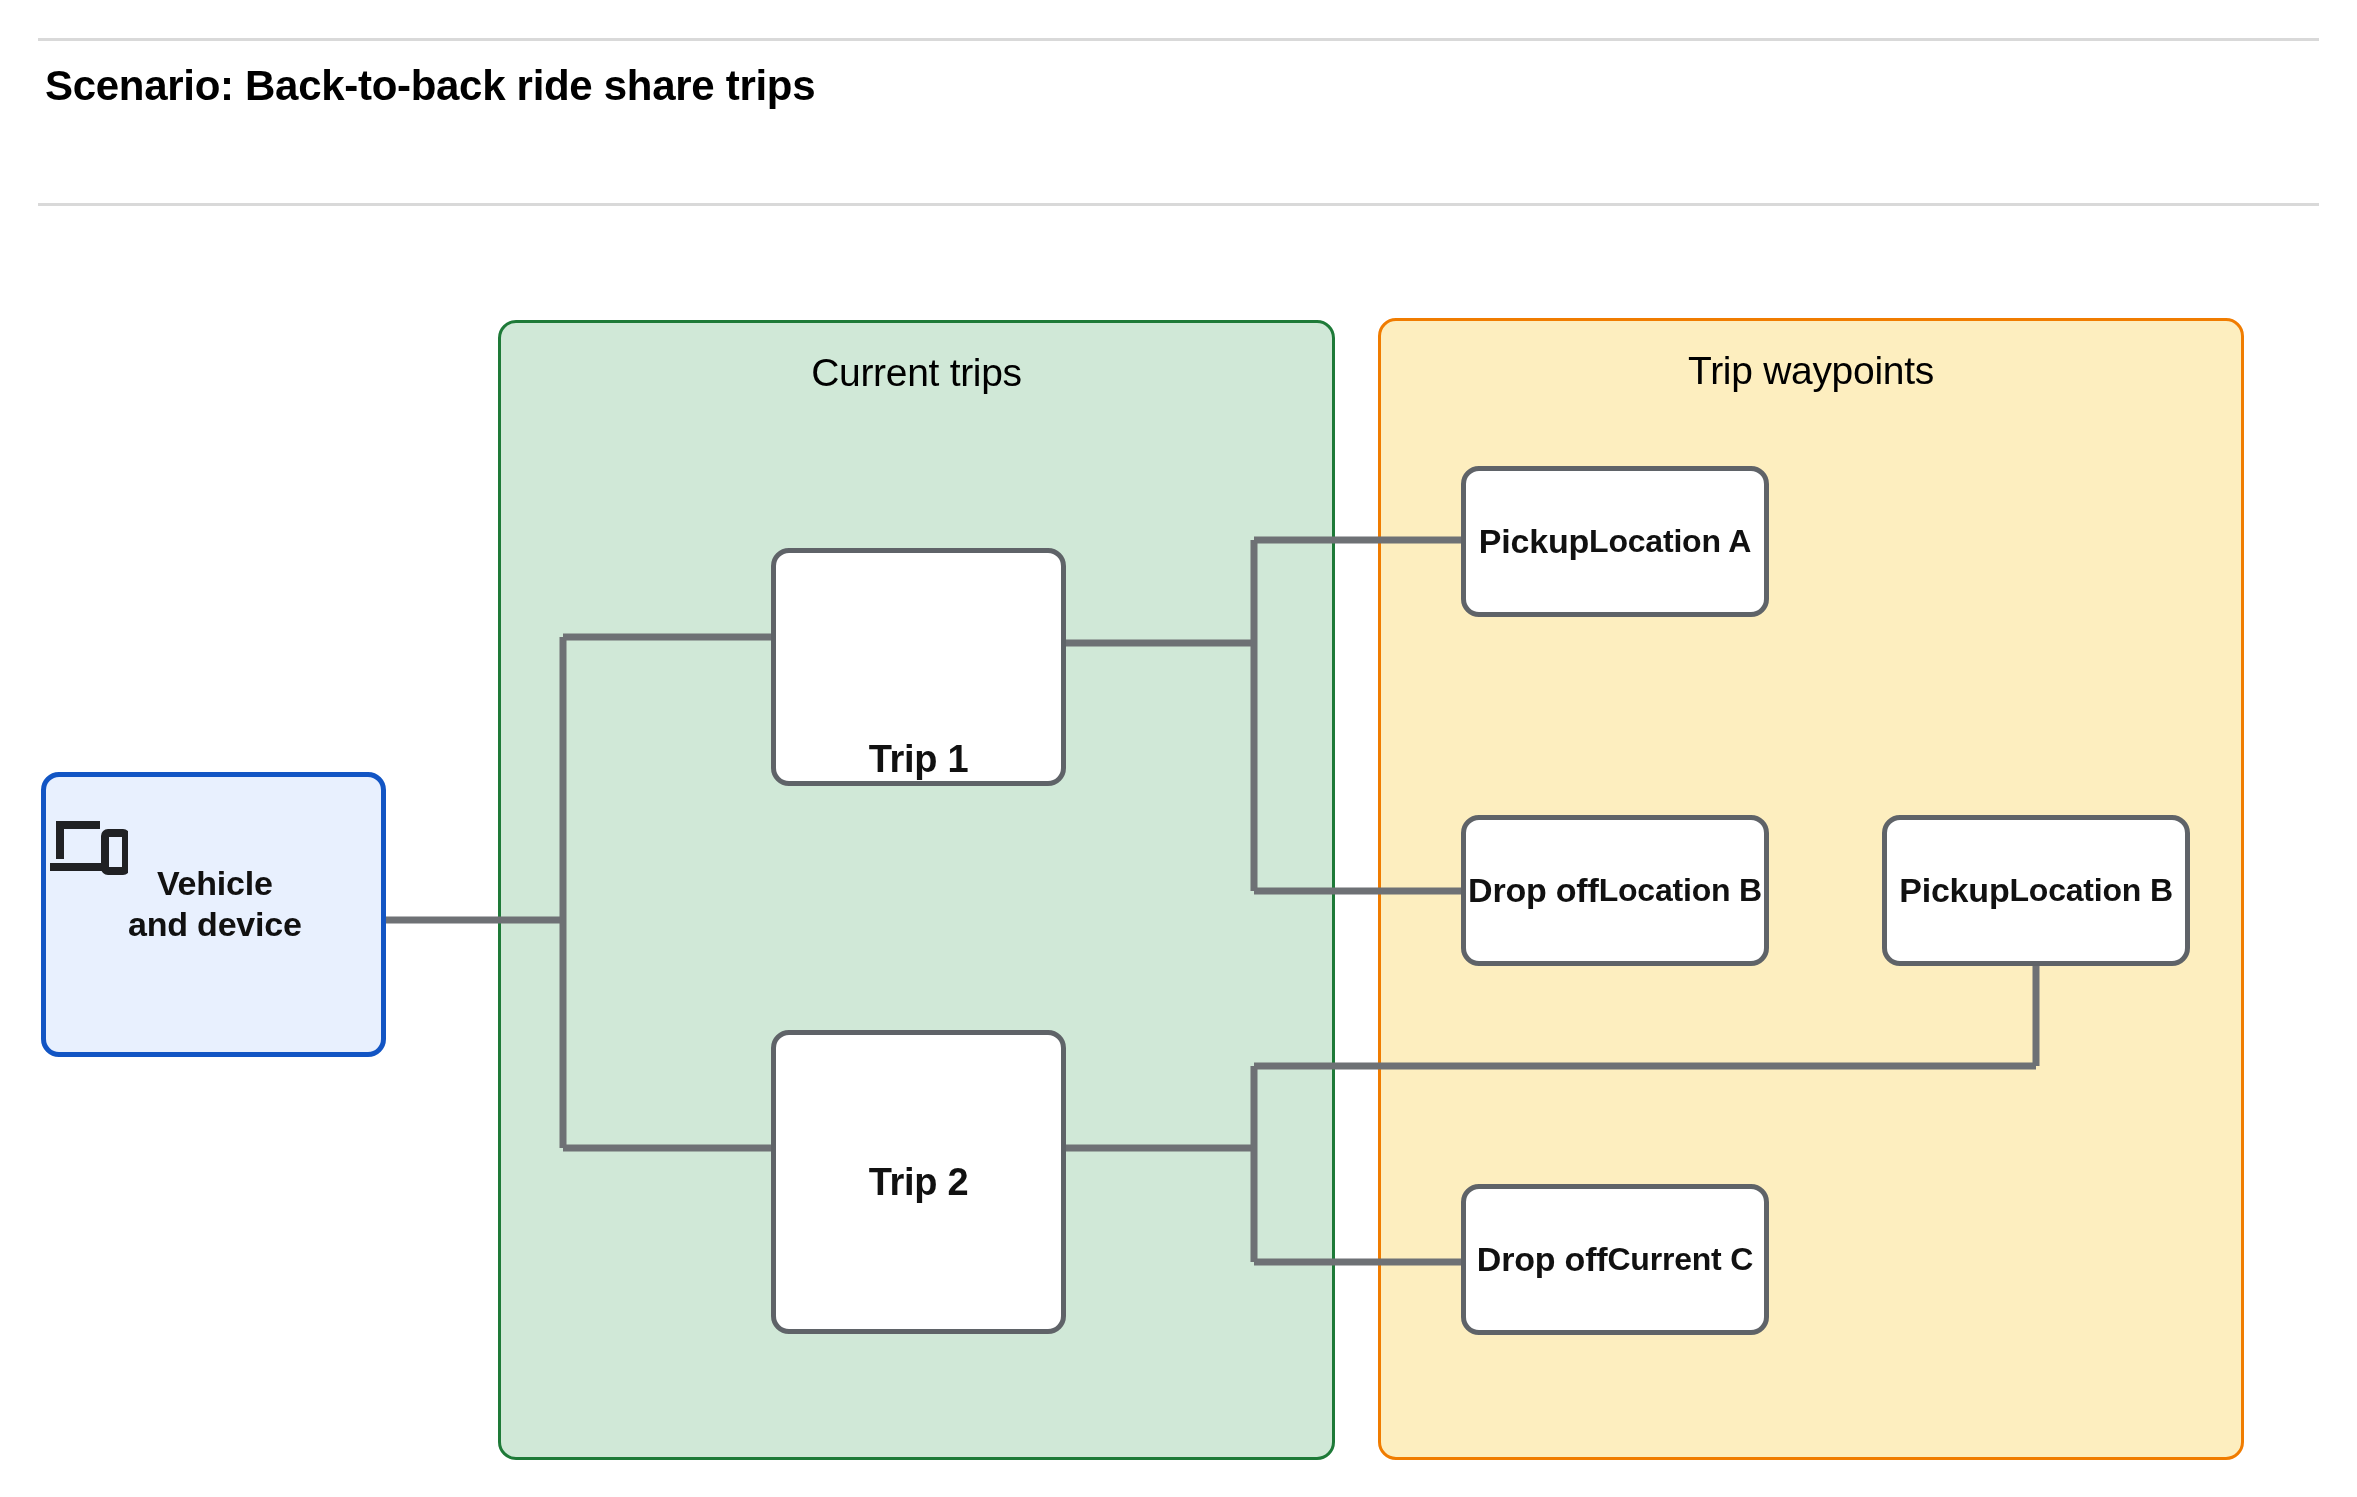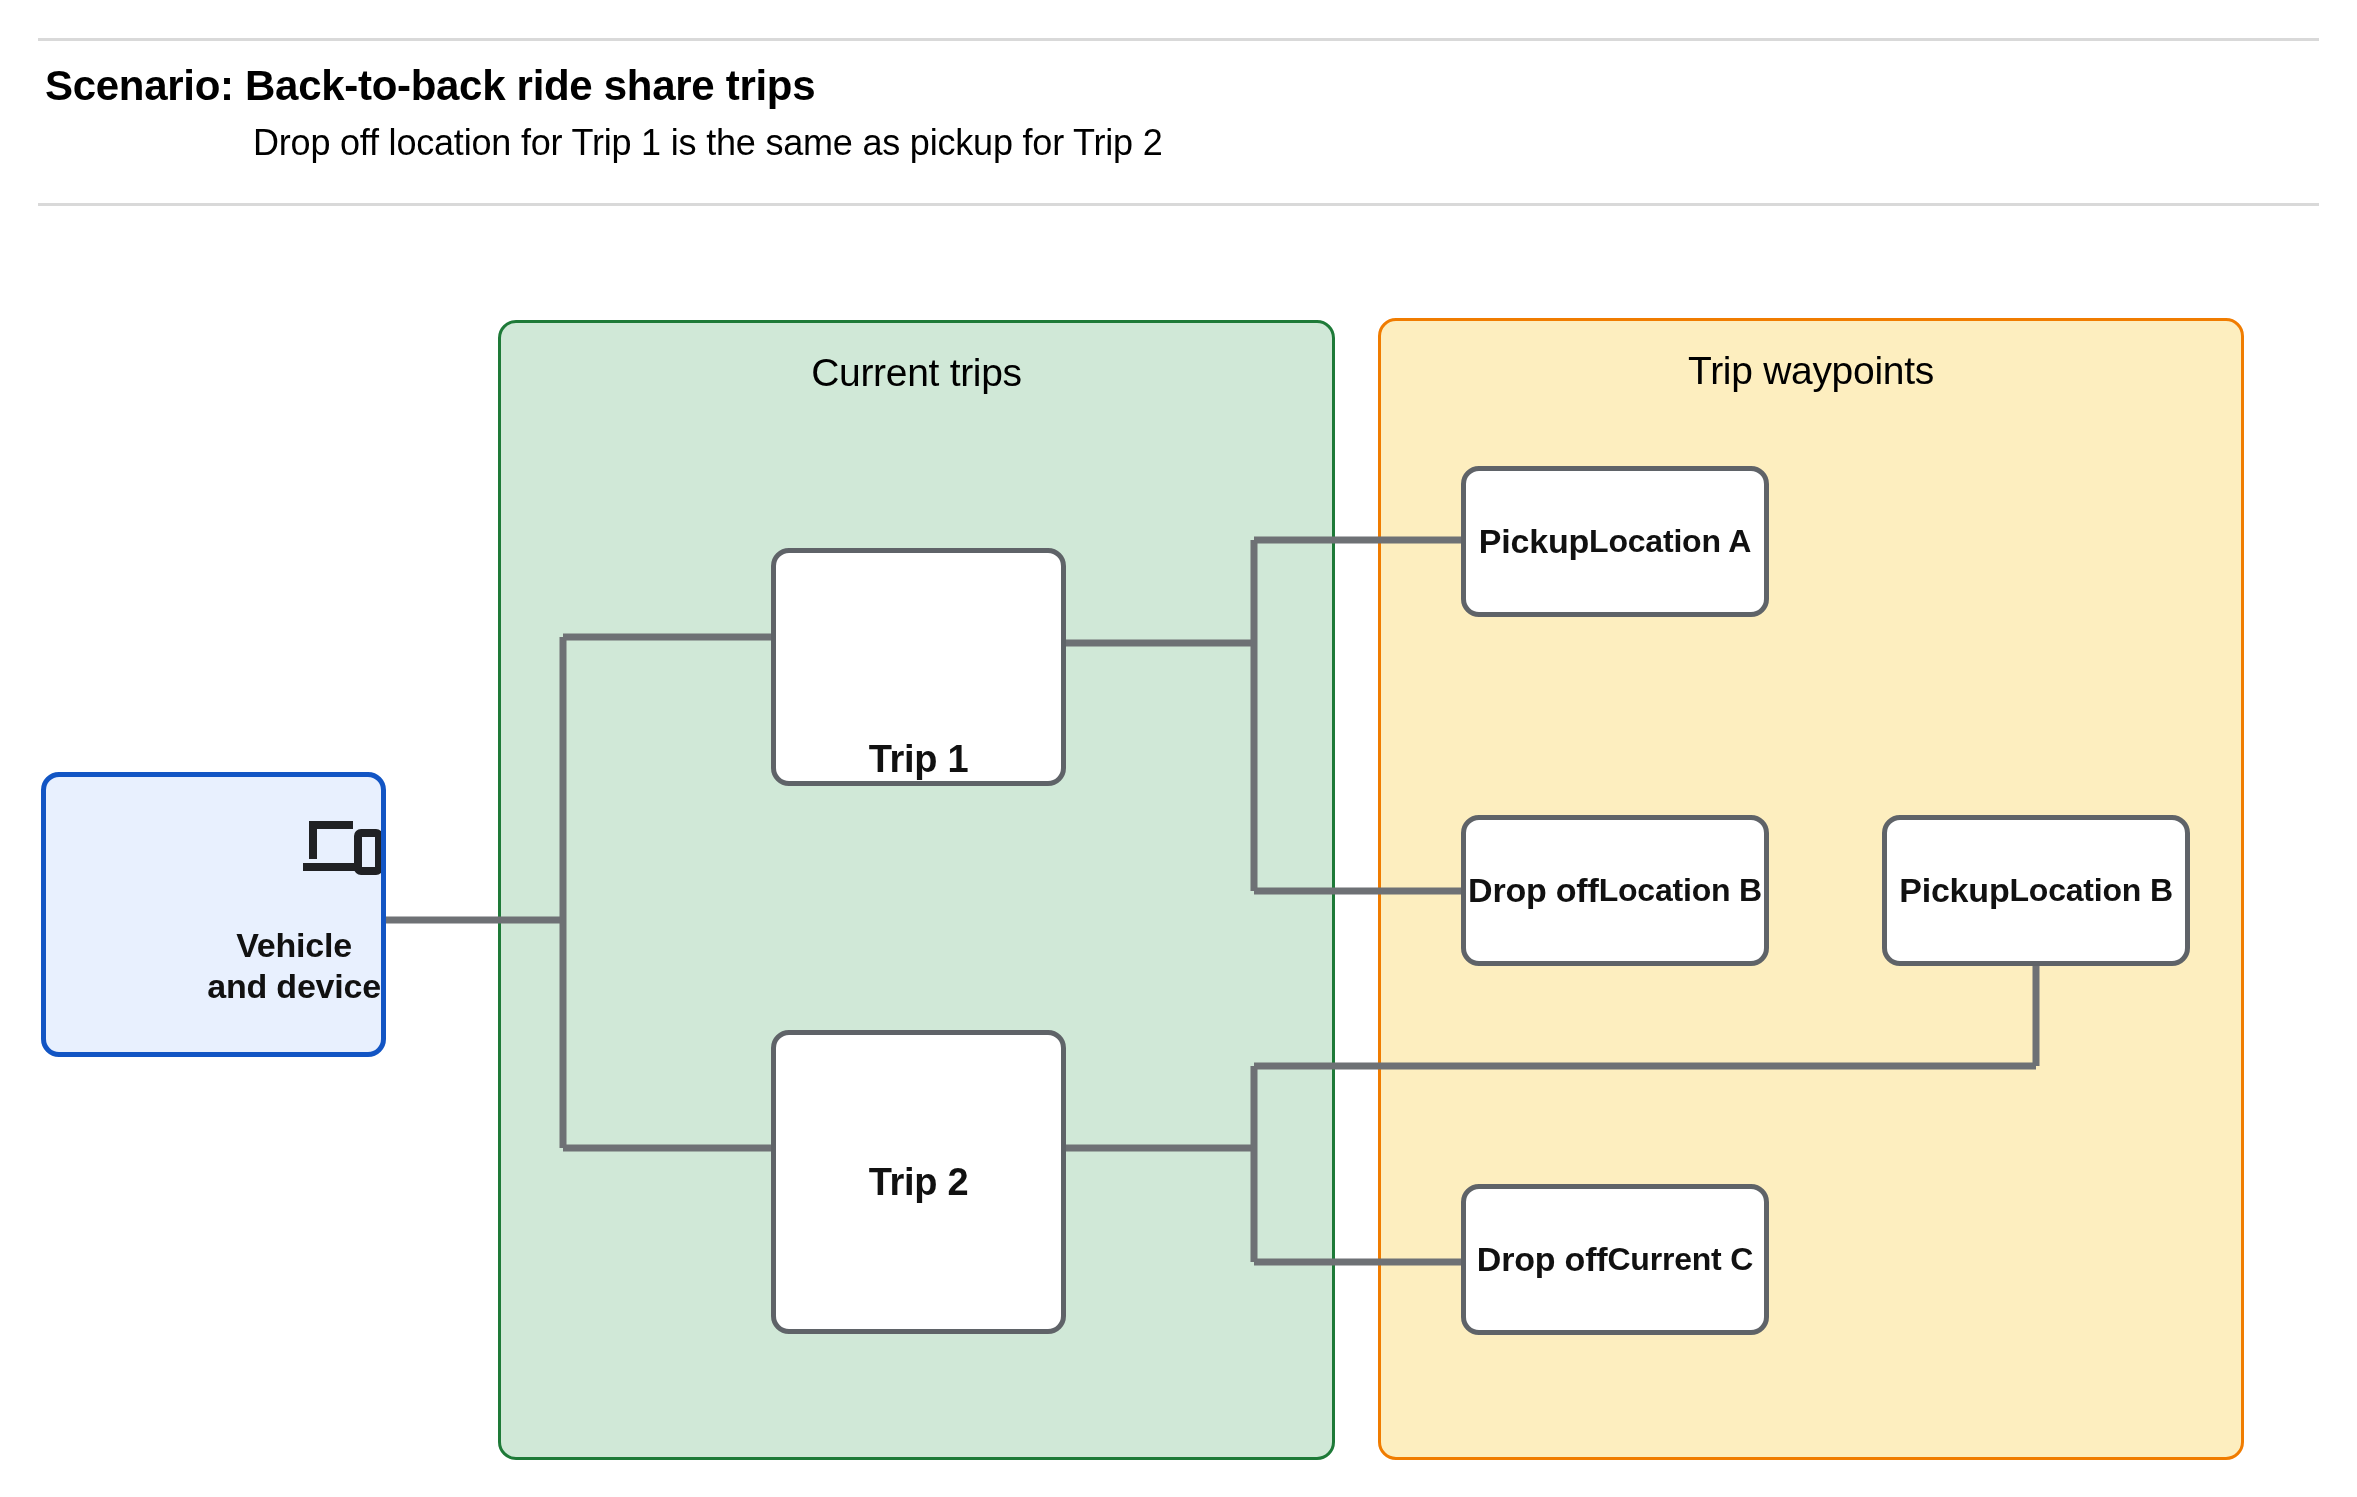--- a/index.html
+++ b/index.html
@@ -131,22 +131,22 @@
   #node-vehicle-device {
     position: absolute;
     left: 41px;
     top: 772px;
     width: 345px;
     height: 285px;
     background: #e8f0fe;
     border: 5px solid #1255c4;
     border-radius: 18px;
     display: flex;
-    flex-direction: column;
-    align-items: flex-end;
+    flex-direction: row;
+    align-items: flex-start;
     justify-content: flex-start;
     padding-top: 38px;
   }
   #vehicle-device-icon { width: 82px; height: 62px; display: block; }
   #vehicle-device-label {
     margin-top: 48px;
     font-size: 34px;
     font-weight: bold;
     color: #111111;
     line-height: 1.22;
@@ -155,21 +155,20 @@
     letter-spacing: -0.2px;
   }
 </style>
 </head>
 <body>
 
 <div id="page">
 
   <div class="hdr-rule" id="hdr-rule-top"></div>
   <div id="scenario-title">Scenario: Back-to-back ride share trips</div>
-  <div id="scenario-subtitle">Drop off  location for Trip 1 is the same as pickup for Trip 2</div>
   <div class="hdr-rule" id="hdr-rule-bottom"></div>
 
   <div class="panel" id="panel-trip-waypoints">
     <div class="panel-title">Trip waypoints</div>
   </div>
   <div class="panel" id="panel-current-trips">
     <div class="panel-title">Current trips</div>
   </div>
 
   <svg id="wires" viewBox="0 0 2357 1497" xmlns="http://www.w3.org/2000/svg">

